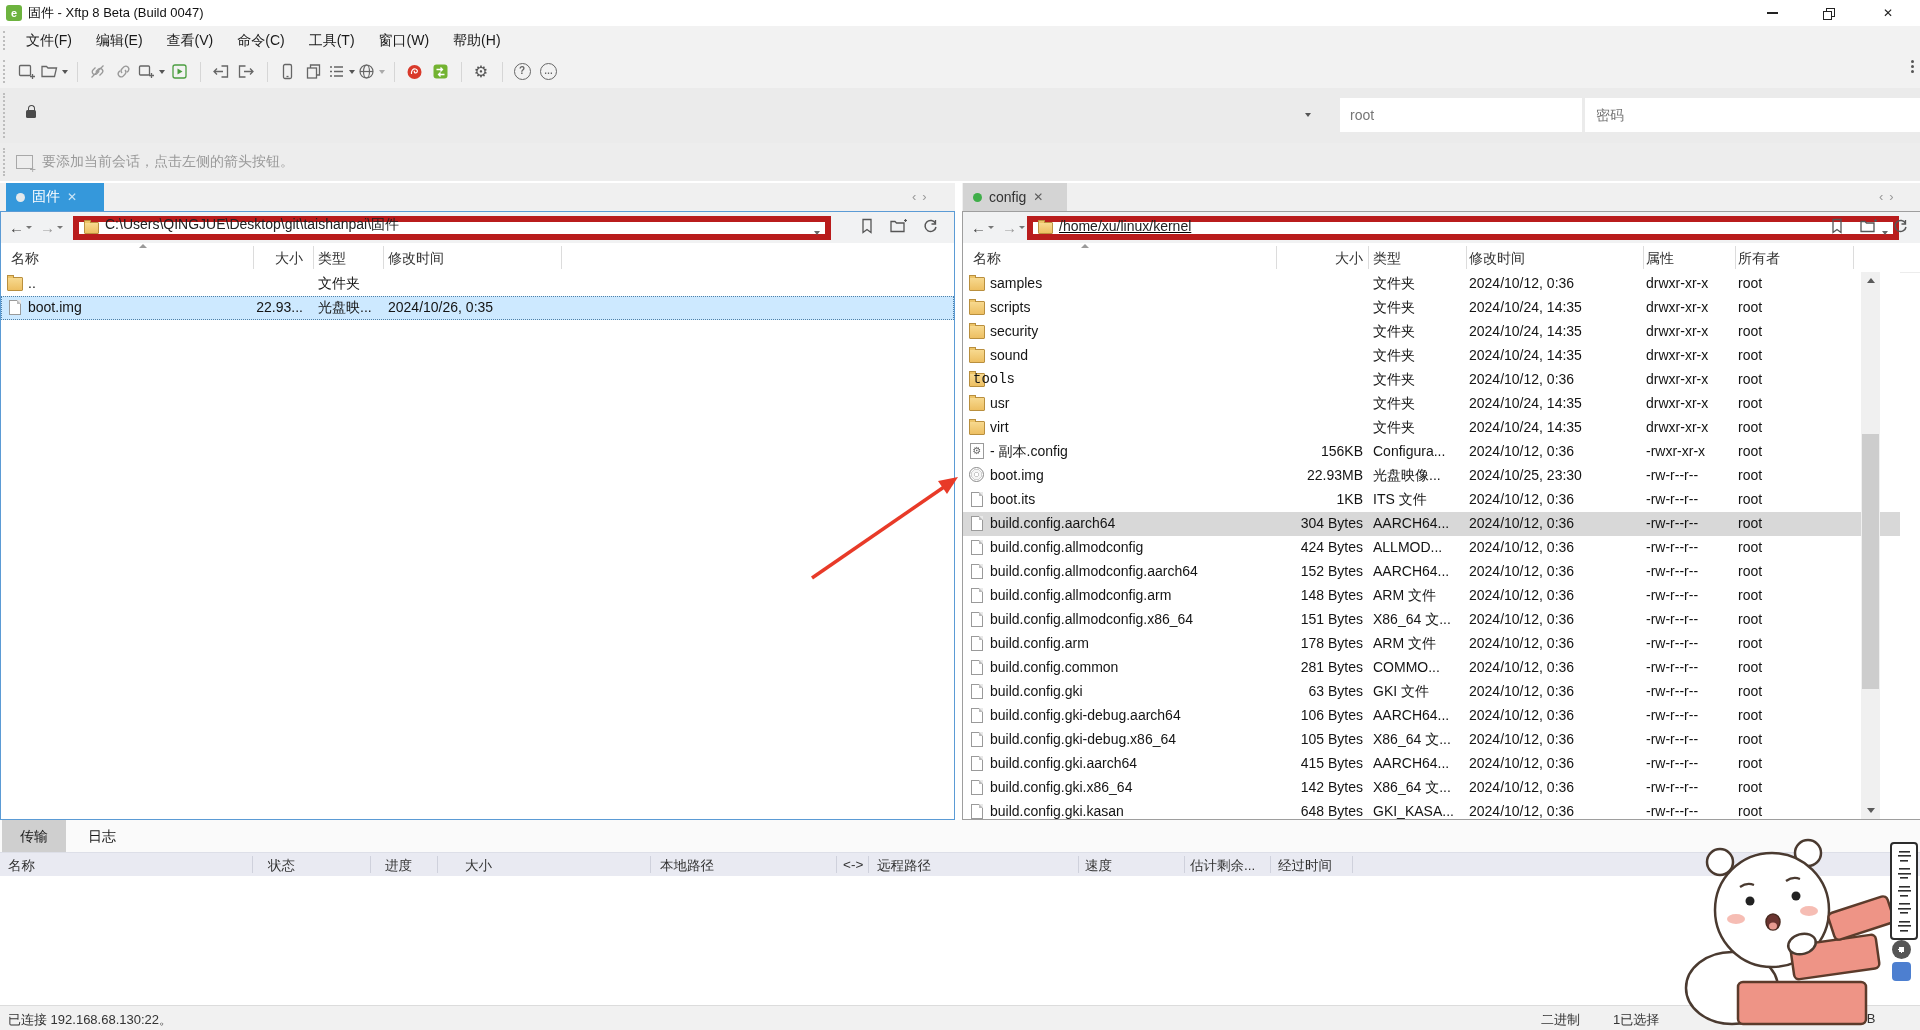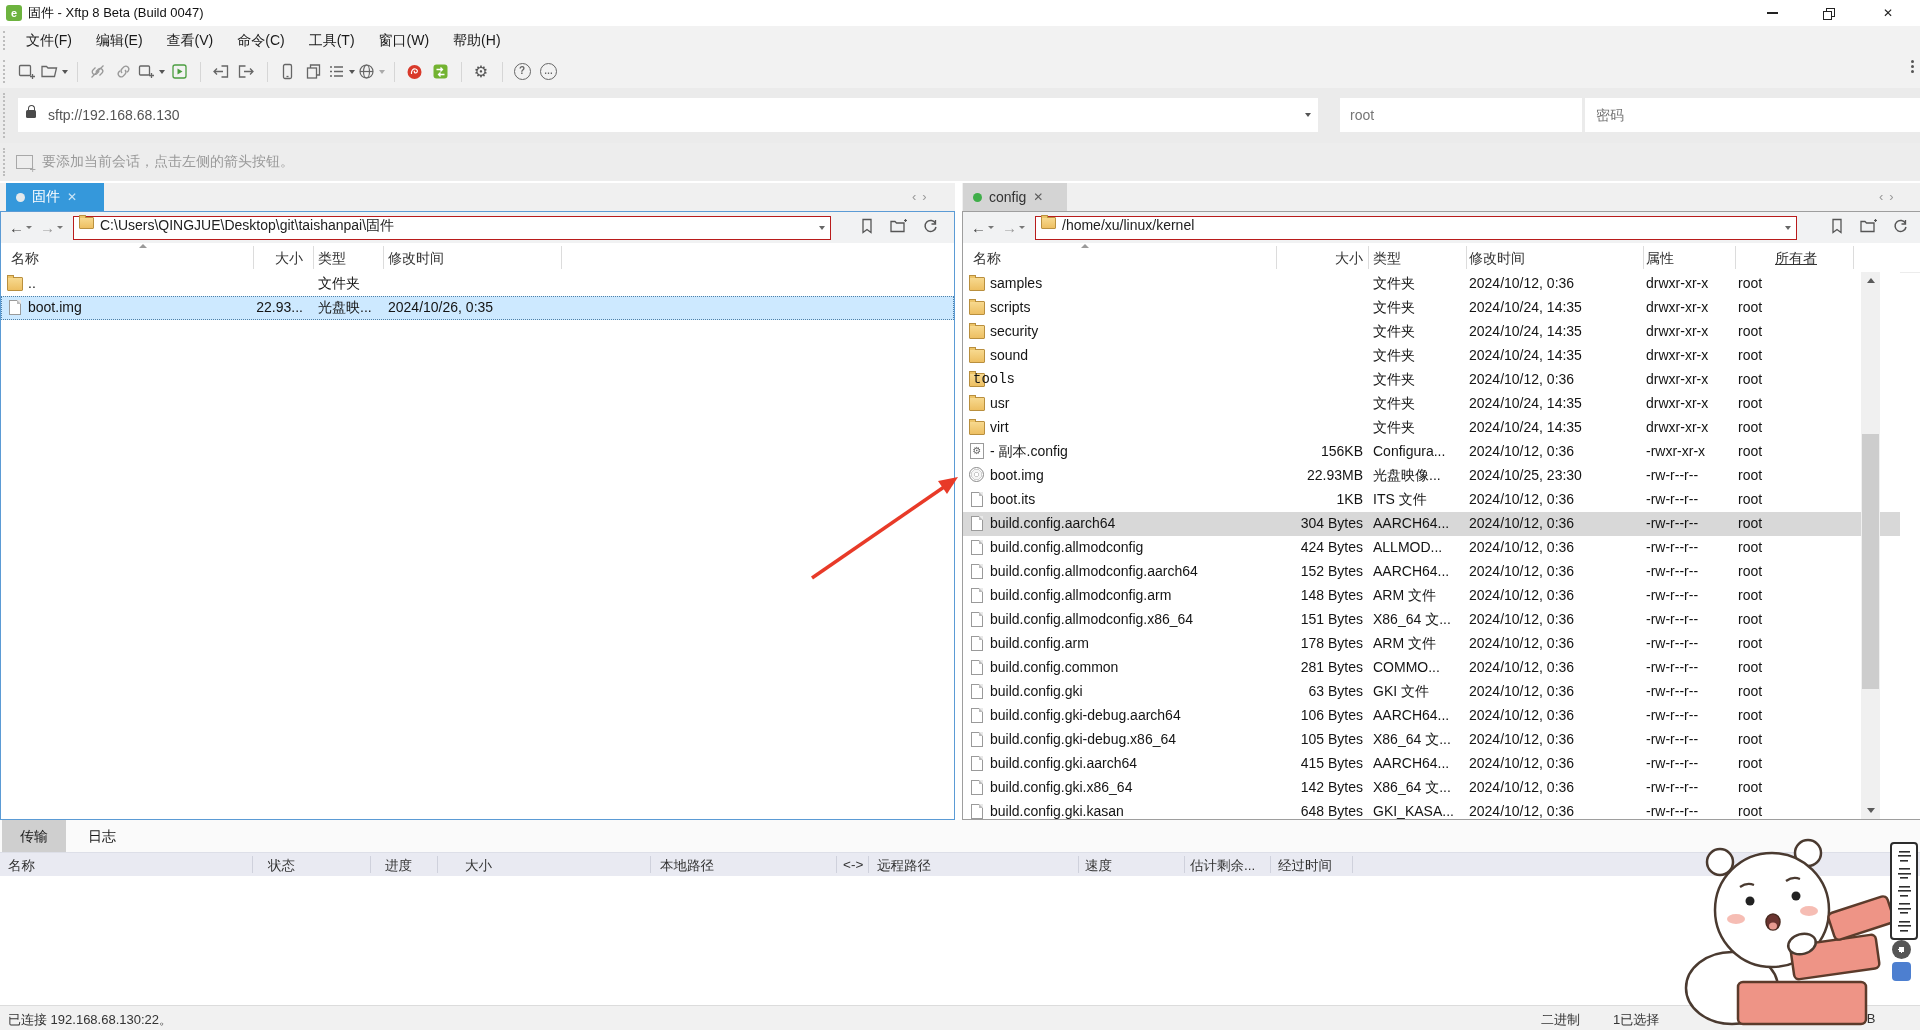--- a/index.html
+++ b/index.html
@@ -53,21 +53,21 @@
   
   .tabstrip{position:absolute;height:28px;background:#f0f0f0;}
   .tab{position:absolute;top:0;height:28px;display:flex;align-items:center;padding:0 10px;box-sizing:border-box;font-size:14px;gap:7px;}
   .tab .dot{width:9px;height:9px;border-radius:50%;}
   .tab .tx{font-size:12px;opacity:.75;}
   .tabarrows{position:absolute;top:6px;font-size:13px;color:#999;letter-spacing:6px;}
   .panelbody{position:absolute;box-sizing:border-box;background:#fff;}
   .navrow{position:absolute;left:0;top:0;right:0;height:31px;background:#f1f2f3;display:flex;align-items:center;}
   .navarrow{font-size:15px;margin-left:8px;}
   .nav-caret{width:0;height:0;border-left:3px solid transparent;border-right:3px solid transparent;border-top:3.5px solid #777;margin-left:2px;}
-  .pathfield{height:24px;background:#fff;border:1px solid #b91c1c;display:flex;align-items:flex-start;position:relative;box-sizing:border-box;}
+  .pathfield{height:24px;background:#fff;border:6px solid #b91c1c;display:flex;align-items:flex-end;position:relative;box-sizing:border-box;}
   .foldericon{width:13px;height:10px;background:linear-gradient(#f7d98f,#edbf62);border:1px solid #bb913f;border-radius:1px;position:relative;margin:0 6px 0 5px;flex:none;}
   .foldericon::before{content:"";position:absolute;left:-1px;top:-3px;width:5px;height:2px;background:#edc468;border:1px solid #bb913f;border-bottom:none;border-radius:1px 1px 0 0;}
   .pathtext{font-size:14px;color:#222;white-space:nowrap;}
   .path-caret{position:absolute;right:5px;top:9px;width:0;height:0;border-left:3.5px solid transparent;border-right:3.5px solid transparent;border-top:4px solid #666;}
   .navicons{position:absolute;top:5px;display:flex;gap:14px;align-items:center;}
   .hdr{position:absolute;left:0;right:0;top:31px;height:29px;background:#fff;border-bottom:1px solid #ececec;}
   .hcell{position:absolute;top:7px;font-size:14px;color:#333;}
   .hdiv{position:absolute;top:3px;bottom:3px;width:1px;background:#dcdcdc;}
   .sortmark{position:absolute;top:1px;width:0;height:0;border-left:4px solid transparent;border-right:4px solid transparent;border-bottom:4px solid #9a9a9a;}
   .flist{position:absolute;left:0;right:0;top:60px;bottom:0;overflow:hidden;background:#fff;}
@@ -260,21 +260,20 @@
   </div>
   <div id="tb-overflow">
       <i></i>
       <i></i>
       <i></i>
     </div>
 
   <div id="addressrow" class="abs">
     <span class="grip"></span>
     <span id="lockicon" class="abs"></span>
-    <input id="url-input" class="afield" readonly="" value="sftp://192.168.68.130" style="">
     <span id="url-caret" class="abs caret"></span>
     <input id="user-input" class="afield" placeholder="root" style="">
     <input id="pass-input" class="afield" type="password" placeholder="密码" style="">
   </div>
 
   <div id="noticebar" class="abs">
     <span class="grip"></span>
     <span id="notice-icon"></span>
     <span id="notice-text">要添加当前会话，点击左侧的箭头按钮。</span>
   </div>
@@ -348,21 +347,21 @@
         </div>
       </div>
   </div>
 
   <div id="right-panel" class="panelbody" style="left:962px;top:211px;width:958px;height:609px;border:1px solid #9e9e9e;border-right:none;">
     <div class="navrow">
       <span class="navarrow" style="color:#444;">←</span>
         <span class="nav-caret"></span>
       <span class="navarrow" style="color:#9a9a9a;">→</span>
         <span class="nav-caret"></span>
-      <div class="pathfield" style="margin-left:10px;width:762px;">
+      <div class="pathfield" style="margin-left:2px;width:872px;text-decoration:underline;">
         <span class="foldericon"></span>
         <span class="pathtext">/home/xu/linux/kernel</span>
         <span class="path-caret"></span>
       </div>
       <div class="navicons" style="left:866px;">
         <svg width="16" height="18" viewBox="0 0 16 18" fill="none" stroke="#555" stroke-width="1.3">
             <path d="M4 2.5h8v13l-4-3-4 3z"></path>
           </svg>
         <svg width="19" height="18" viewBox="0 0 19 18" fill="none" stroke="#555" stroke-width="1.3">
             <path d="M2 14.5v-10h4l1.5 1.5H15v8.5z"></path>
@@ -374,21 +373,21 @@
           </svg>
       </div>
     </div>
     <div class="hdr">
       <span class="sortmark" style="left:118px;"></span>
       <span class="hcell" style="left:10px;">名称</span>
       <span class="hcell" style="left:250px;width:150px;text-align:right;">大小</span>
       <span class="hcell" style="left:410px;">类型</span>
       <span class="hcell" style="left:506px;">修改时间</span>
       <span class="hcell" style="left:683px;">属性</span>
-      <span class="hcell" style="left:812px;text-decoration:underline;">所有者</span>
+      <span class="hcell" style="left:775px;">所有者</span>
       <span class="hdiv" style="left:313px;"></span>
         <span class="hdiv" style="left:405px;"></span>
         <span class="hdiv" style="left:503px;"></span>
         <span class="hdiv" style="left:680px;"></span>
         <span class="hdiv" style="left:772px;"></span>
         <span class="hdiv" style="left:890px;"></span>
     </div>
     <div class="flist" id="right-list" style="right:20px;">
         <div class="frow">
           <span class="ficon folder"></span>

